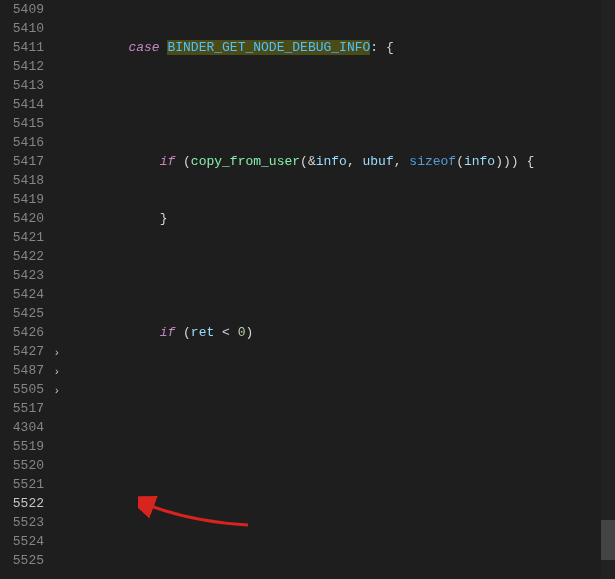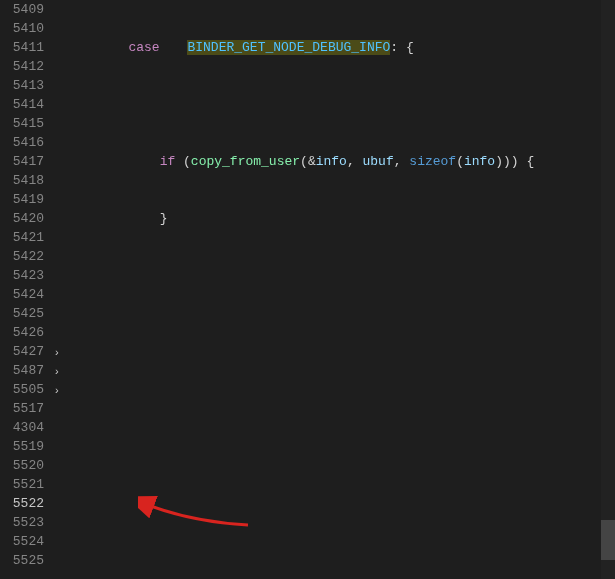--- a/index.html
+++ b/index.html
@@ -43,29 +43,29 @@
 }
 .code {
   flex: 1;
   white-space: pre;
   overflow: hidden;
 }
 .line {
   height: 19px;
   padding-left: 4px;
 }
-.kw { color: #c586c0; }
+.kw { color: #c586c0; font-style: italic; }
 .kw2 { color: #569cd6; }
 .type { color: #4ec9b0; }
 .fn { color: #86efac; }
 .var { color: #9cdcfe; }
 .num { color: #b5cea8; }
 .const { color: #4fc1ff; }
 .paren { color: #d4d4d4; }
-.hlword { background: #4b4b18; border-radius: 0; margin-left: 20px; }
+.hlword { background: #4b4b18; border-radius: 0; }
 .arrow-svg {
   position: absolute;
   left: 138px;
   top: 487px;
   pointer-events: none;
 }
 .scrollbar {
   position: absolute;
   right: 0;
   top: 0;
@@ -118,20 +118,21 @@
     <div class="ln"><span>5524</span></div>
     <div class="ln"><span>5525</span></div>
   </div>
 
   <div class="code">
     <div class="line"><span>        </span><span class="kw">case</span> <span class="const hlword">BINDER_GET_NODE_DEBUG_INFO</span><span>: {</span></div>
     <div class="line"></div>
     <div class="line"><span>            </span><span class="kw">if</span> <span class="paren">(</span><span class="fn">copy_from_user</span><span class="paren">(&amp;</span><span class="var">info</span><span>, </span><span class="var">ubuf</span><span>, </span><span class="kw2">sizeof</span><span class="paren">(</span><span class="var">info</span><span class="paren">)</span><span class="paren">)</span><span class="paren">)</span><span> {</span></div>
     <div class="line"><span>            </span><span>}</span></div>
     <div class="line"></div>
+    <div class="line"><span>            </span><span class="kw">if</span> <span class="paren">(</span><span class="var">ret</span><span> &lt; </span><span class="num">0</span><span class="paren">)</span></div>
     
     
     
     
     
     
     
     
     
     

